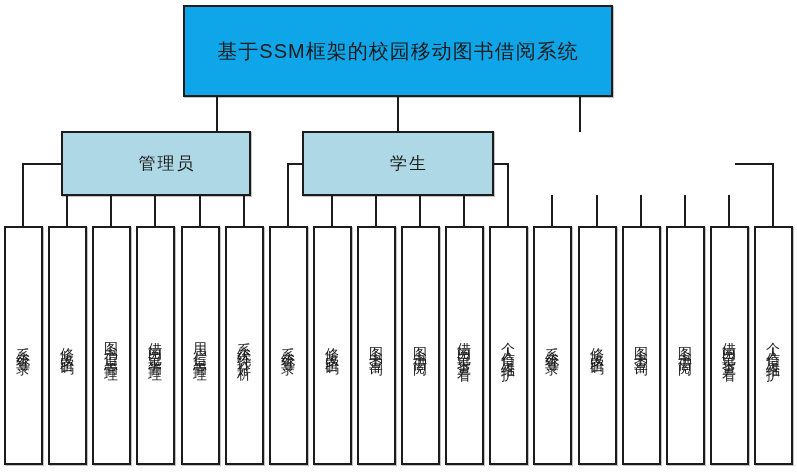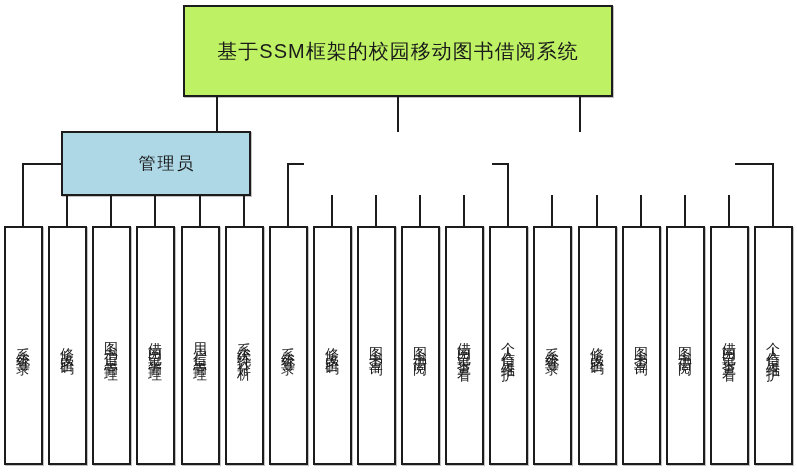--- a/index.html
+++ b/index.html
@@ -1,19 +1,19 @@
 <!DOCTYPE html>
 <html><head>
 <meta charset="utf-8">
 <style>
   html,body{margin:0;padding:0;background:#ffffff;}
   body{font-family:"Liberation Sans","DejaVu Sans",sans-serif;color:#1a1a1a;}
   .canvas{position:relative;width:797px;height:473px;background:#ffffff;overflow:hidden;}
   .box{position:absolute;box-sizing:border-box;border:2px solid #1c1c1c;display:flex;align-items:center;justify-content:center;box-shadow:1px 1px 0 rgba(120,120,120,.45);}
-  .title-box{left:183px;top:5px;width:430px;height:92px;background:#bef264;font-size:20px;letter-spacing:1px;text-align:center;}
+  .title-box{left:183px;top:5px;width:430px;height:92px;background:#0ea5e9;font-size:20px;letter-spacing:1px;text-align:center;}
   .role-box{top:131px;height:65px;background:#aed8e6;font-size:17px;letter-spacing:2px;padding-left:22px;}
   .role-admin{left:61px;width:190px;}
   .role-student{left:302px;width:192px;}
   .role-teacher{left:545px;width:192px;}
   .leaf{top:226px;width:39px;height:239px;background:#ffffff;border-width:2px;}
   .leaf span{writing-mode:vertical-rl;text-orientation:upright;font-size:14px;letter-spacing:5px;line-height:1;}
   .line{position:absolute;background:#1c1c1c;}
   .v{width:2px;}
   .h{height:2px;}
 </style>
@@ -25,20 +25,23 @@
   <div class="box title-box">
     <span>基于SSM框架的校园移动图书借阅系统</span>
   </div>
 
   <div class="line v" style="left:216px;top:96px;height:36px"></div>
   <div class="line v" style="left:397px;top:96px;height:36px"></div>
   <div class="line v" style="left:579px;top:96px;height:36px"></div>
 
   <div class="box role-box role-admin">
     <span>管理员</span>
+  </div>
+  <div class="box role-box role-student">
+    <span>学生</span>
   </div>
 
   <div class="line h" style="left:22px;top:163px;width:41px"></div>
   <div class="line v" style="left:22px;top:163px;height:63px"></div>
   <div class="line v" style="left:66px;top:195px;height:31px"></div>
   <div class="line v" style="left:110px;top:195px;height:31px"></div>
   <div class="line v" style="left:154px;top:195px;height:31px"></div>
   <div class="line v" style="left:199px;top:195px;height:31px"></div>
   <div class="line v" style="left:243px;top:195px;height:31px"></div>
 

